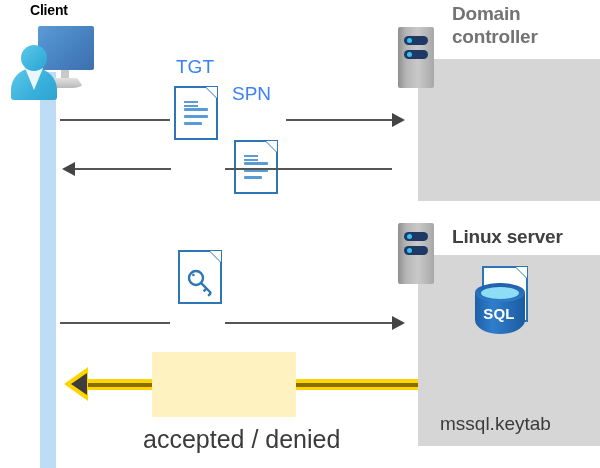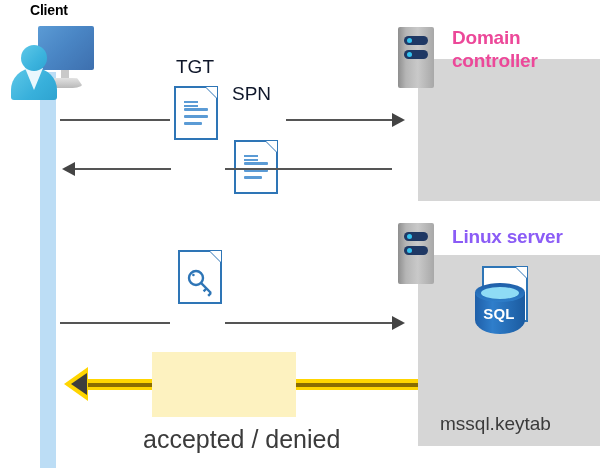--- a/index.html
+++ b/index.html
@@ -16,28 +16,27 @@
   .abs{position:absolute;}
 
   
   .title-client{
     left:30px;top:2px;
     font-size:14px;font-weight:bold;color:#000000;
     letter-spacing:-0.2px;
   }
   .title-dc{
     left:452px;top:2px;
-    font-size:19px;font-weight:bold;color:#ec4899;
+    font-size:19px;font-weight:bold;color:#737373;
     line-height:23px;width:140px;
     letter-spacing:-0.2px;
-    margin-top:24px;
   }
   .title-linux{
     left:452px;top:226px;
-    font-size:19px;font-weight:bold;color:#8b5cf6;
+    font-size:19px;font-weight:bold;color:#404040;
     letter-spacing:-0.2px;
   }
 
   
   .panel{background:#d6d6d6;}
   #panel-dc{left:418px;top:59px;width:182px;height:142px;}
   #panel-linux{left:418px;top:255px;width:182px;height:191px;}
 
   
   .rack{
@@ -155,21 +154,21 @@
   .keydoc{width:44px;height:54px;}
   .keydoc .fold{border-width:0 14px 14px 0;}
   .keydoc .foldpaper{border-width:0 11px 11px 0;}
 
   
   .certdoc{width:46px;height:56px;}
   .certdoc .fold{border-width:0 14px 14px 0;}
   .certdoc .foldpaper{border-width:0 11px 11px 0;}
 
   
-  .lbl-small{font-size:19px;color:#0f172a;}
+  .lbl-small{font-size:19px;color:#3b82f6;}
   #lbl-tgt{left:176px;top:56px;}
   #lbl-spn{left:232px;top:56px;margin-top:27px;}
   #lbl-accdenied{left:143px;top:425px;font-size:25px;color:#3b3b3b;}
   #lbl-keytab{left:440px;top:413px;font-size:19px;color:#3b3b3b;}
 
   
   #hl-box{left:152px;top:352px;width:144px;height:65px;background:#fdf2c0;}
 
   
   #sql{left:475px;top:283px;width:50px;height:58px;}

